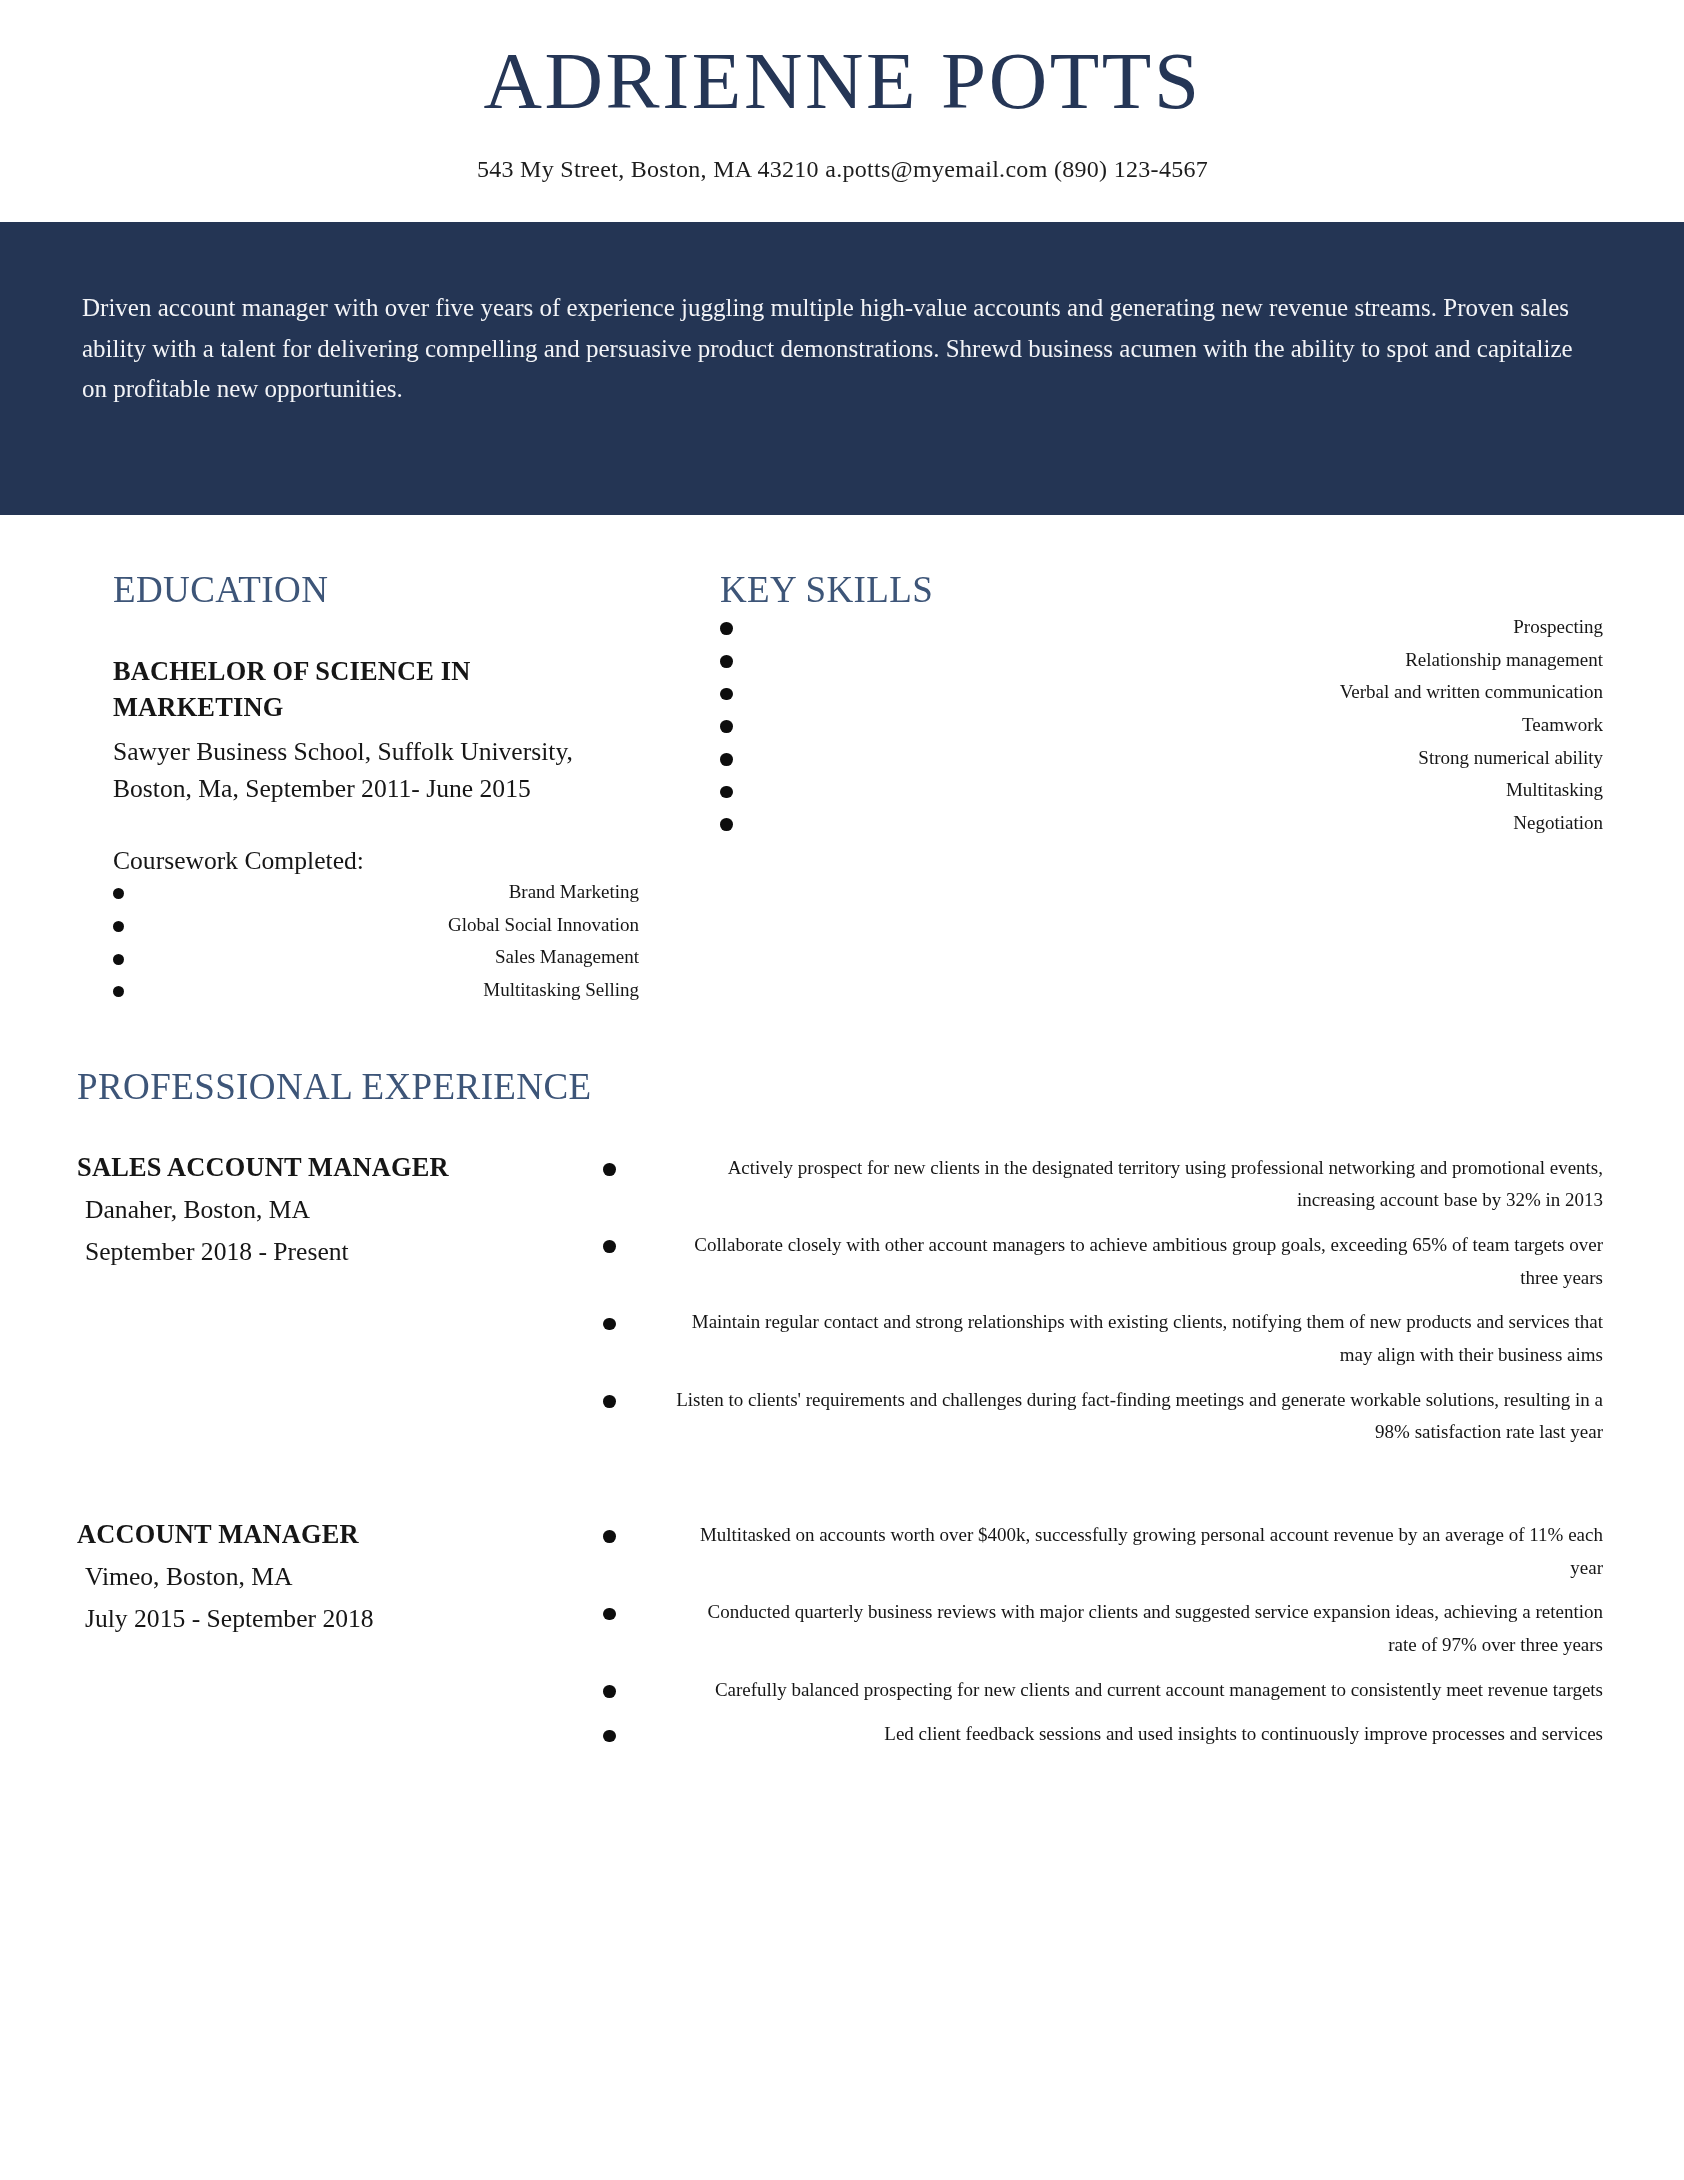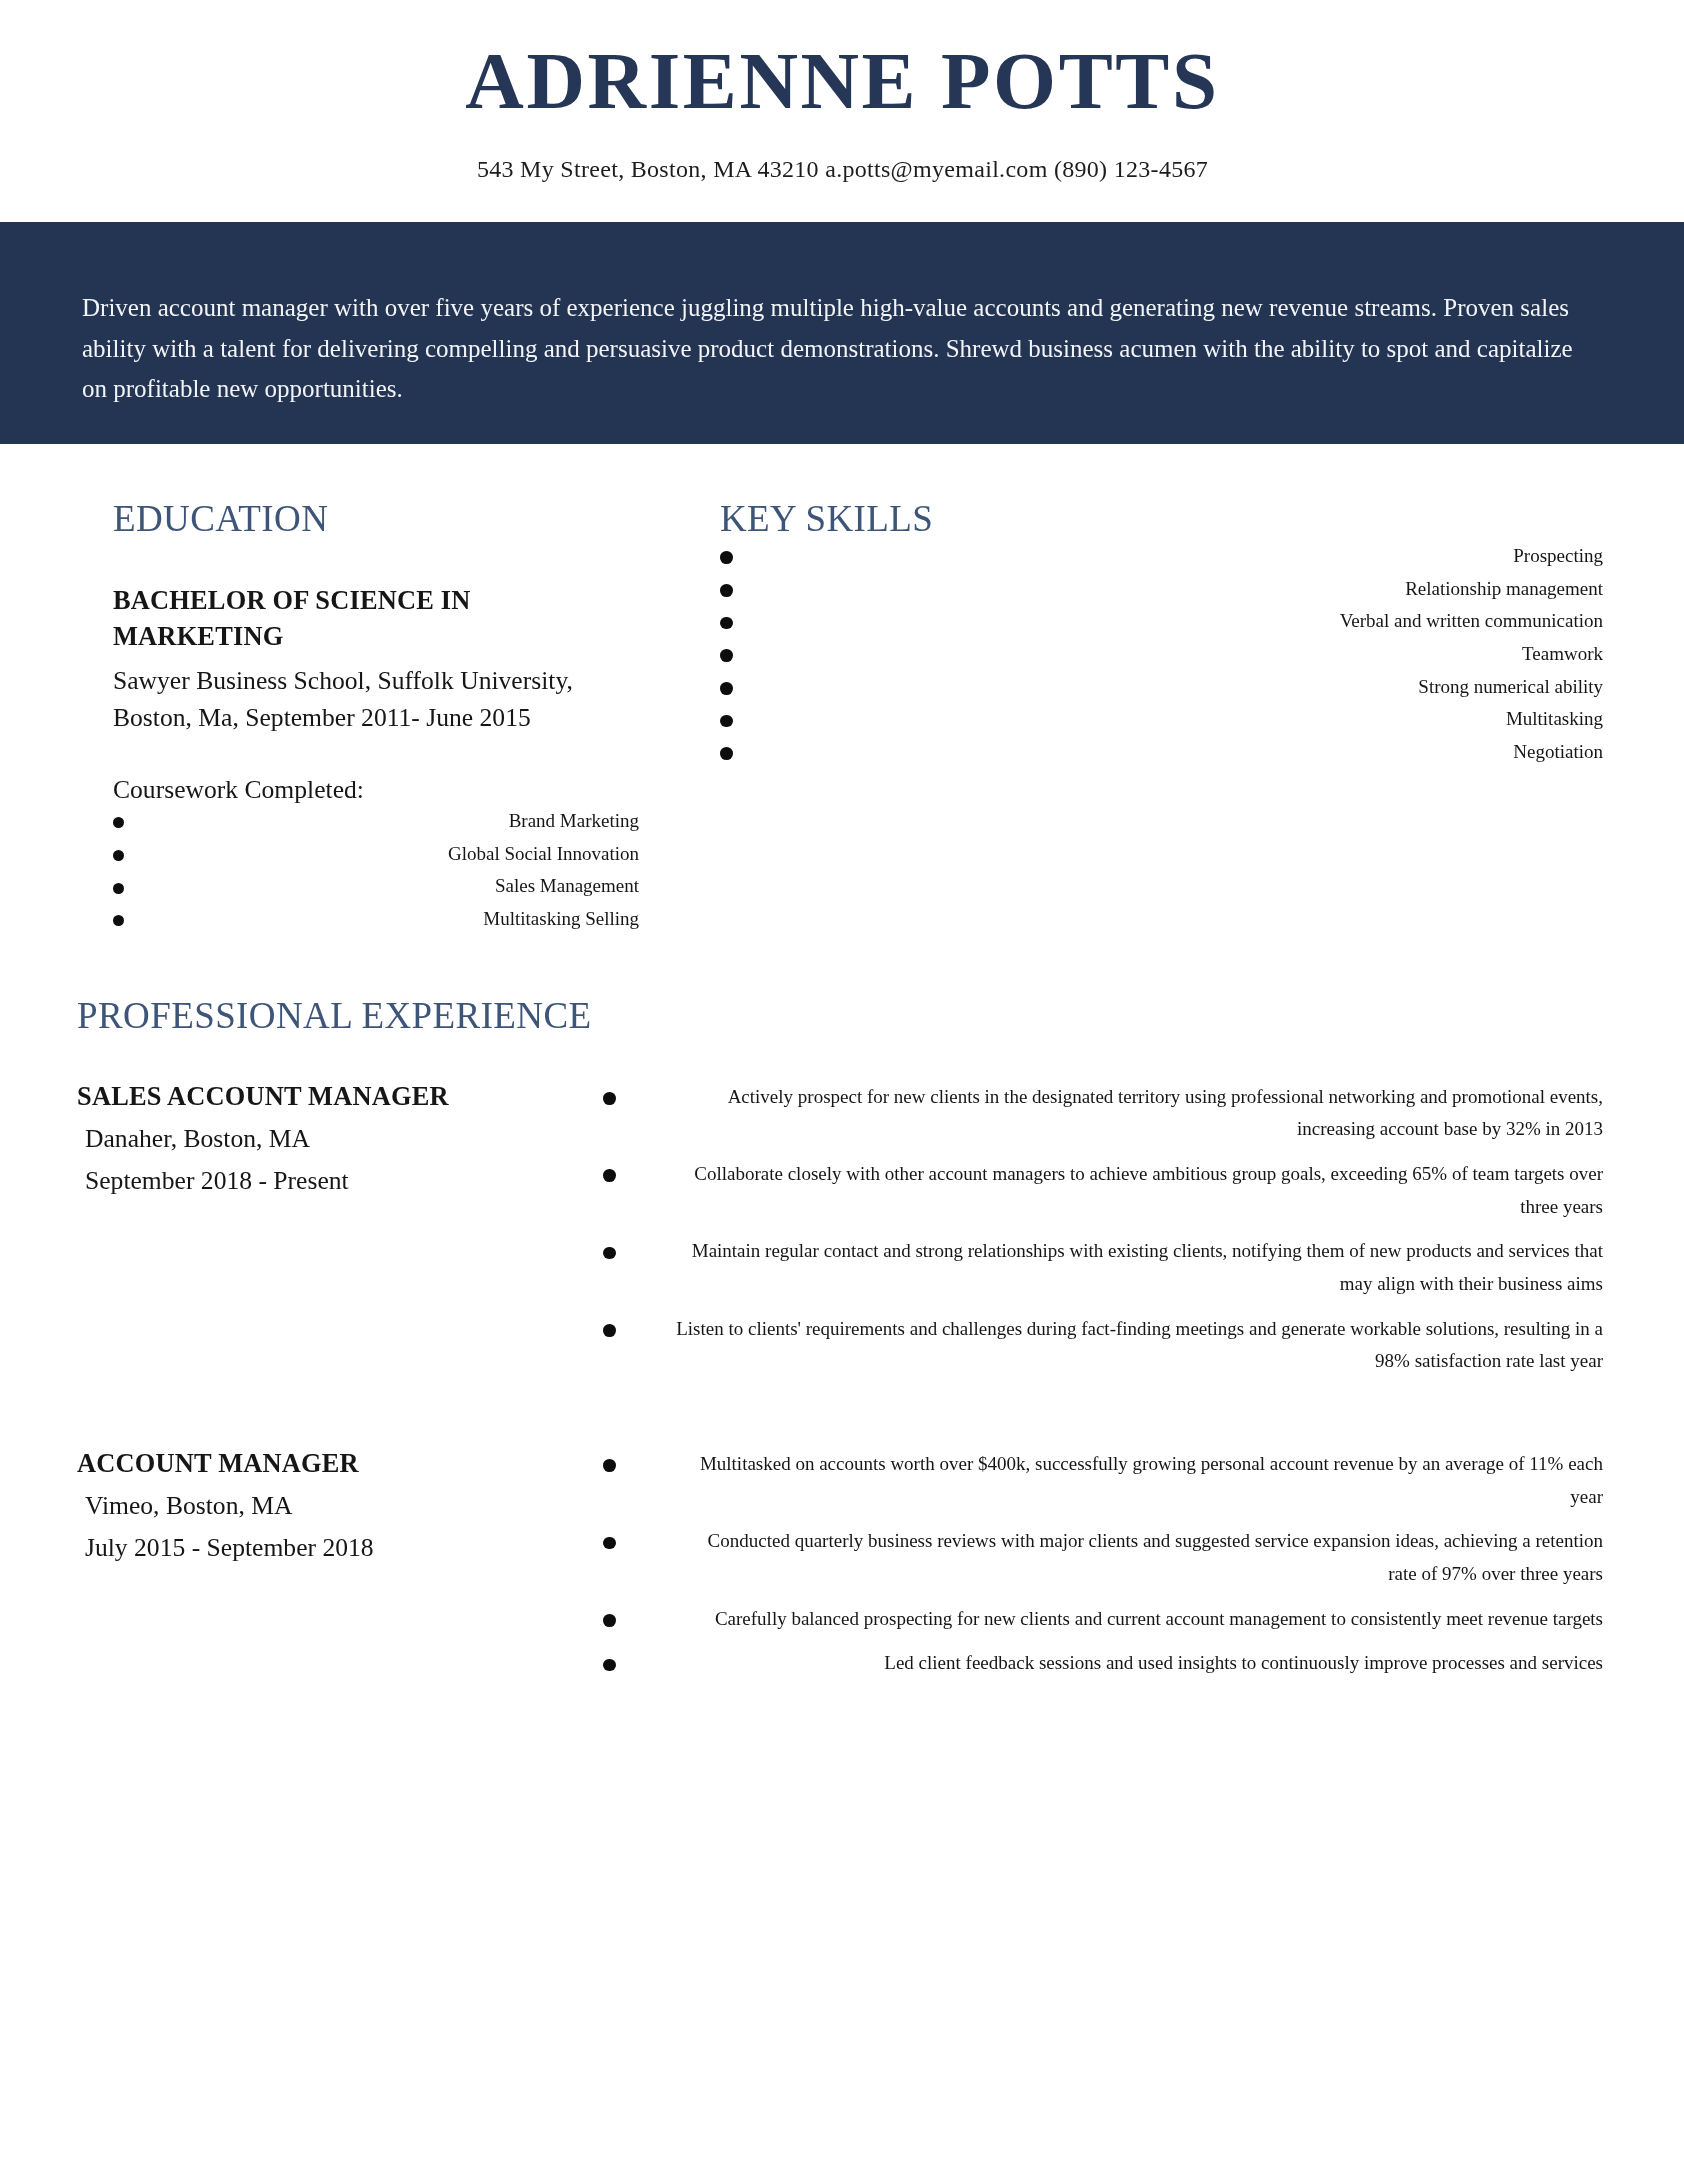--- a/index.html
+++ b/index.html
@@ -18,36 +18,36 @@
 
   
   .header {
     text-align: center;
     padding-top: 39px;
   }
   .name {
     font-size: 81px;
     letter-spacing: 2.6px;
     color: #253656;
-    font-weight: 700;
+    font-weight: 400;
     line-height: 1.05;
     margin: 0;
   }
   .contact {
     margin-top: 32px;
     font-size: 24px;
     color: #1d1d1d;
     letter-spacing: 0.3px;
   }
 
   
   .summary-band {
     margin-top: 39px;
     background: #243554;
-    height: 222px;
+    height: 293px;
     box-sizing: border-box;
     padding: 66px 89px 0 82px;
   }
   .summary-text {
     color: #f3f4f7;
     font-size: 25px;
     line-height: 1.62;
     margin: 0;
     max-width: 1525px;
   }

